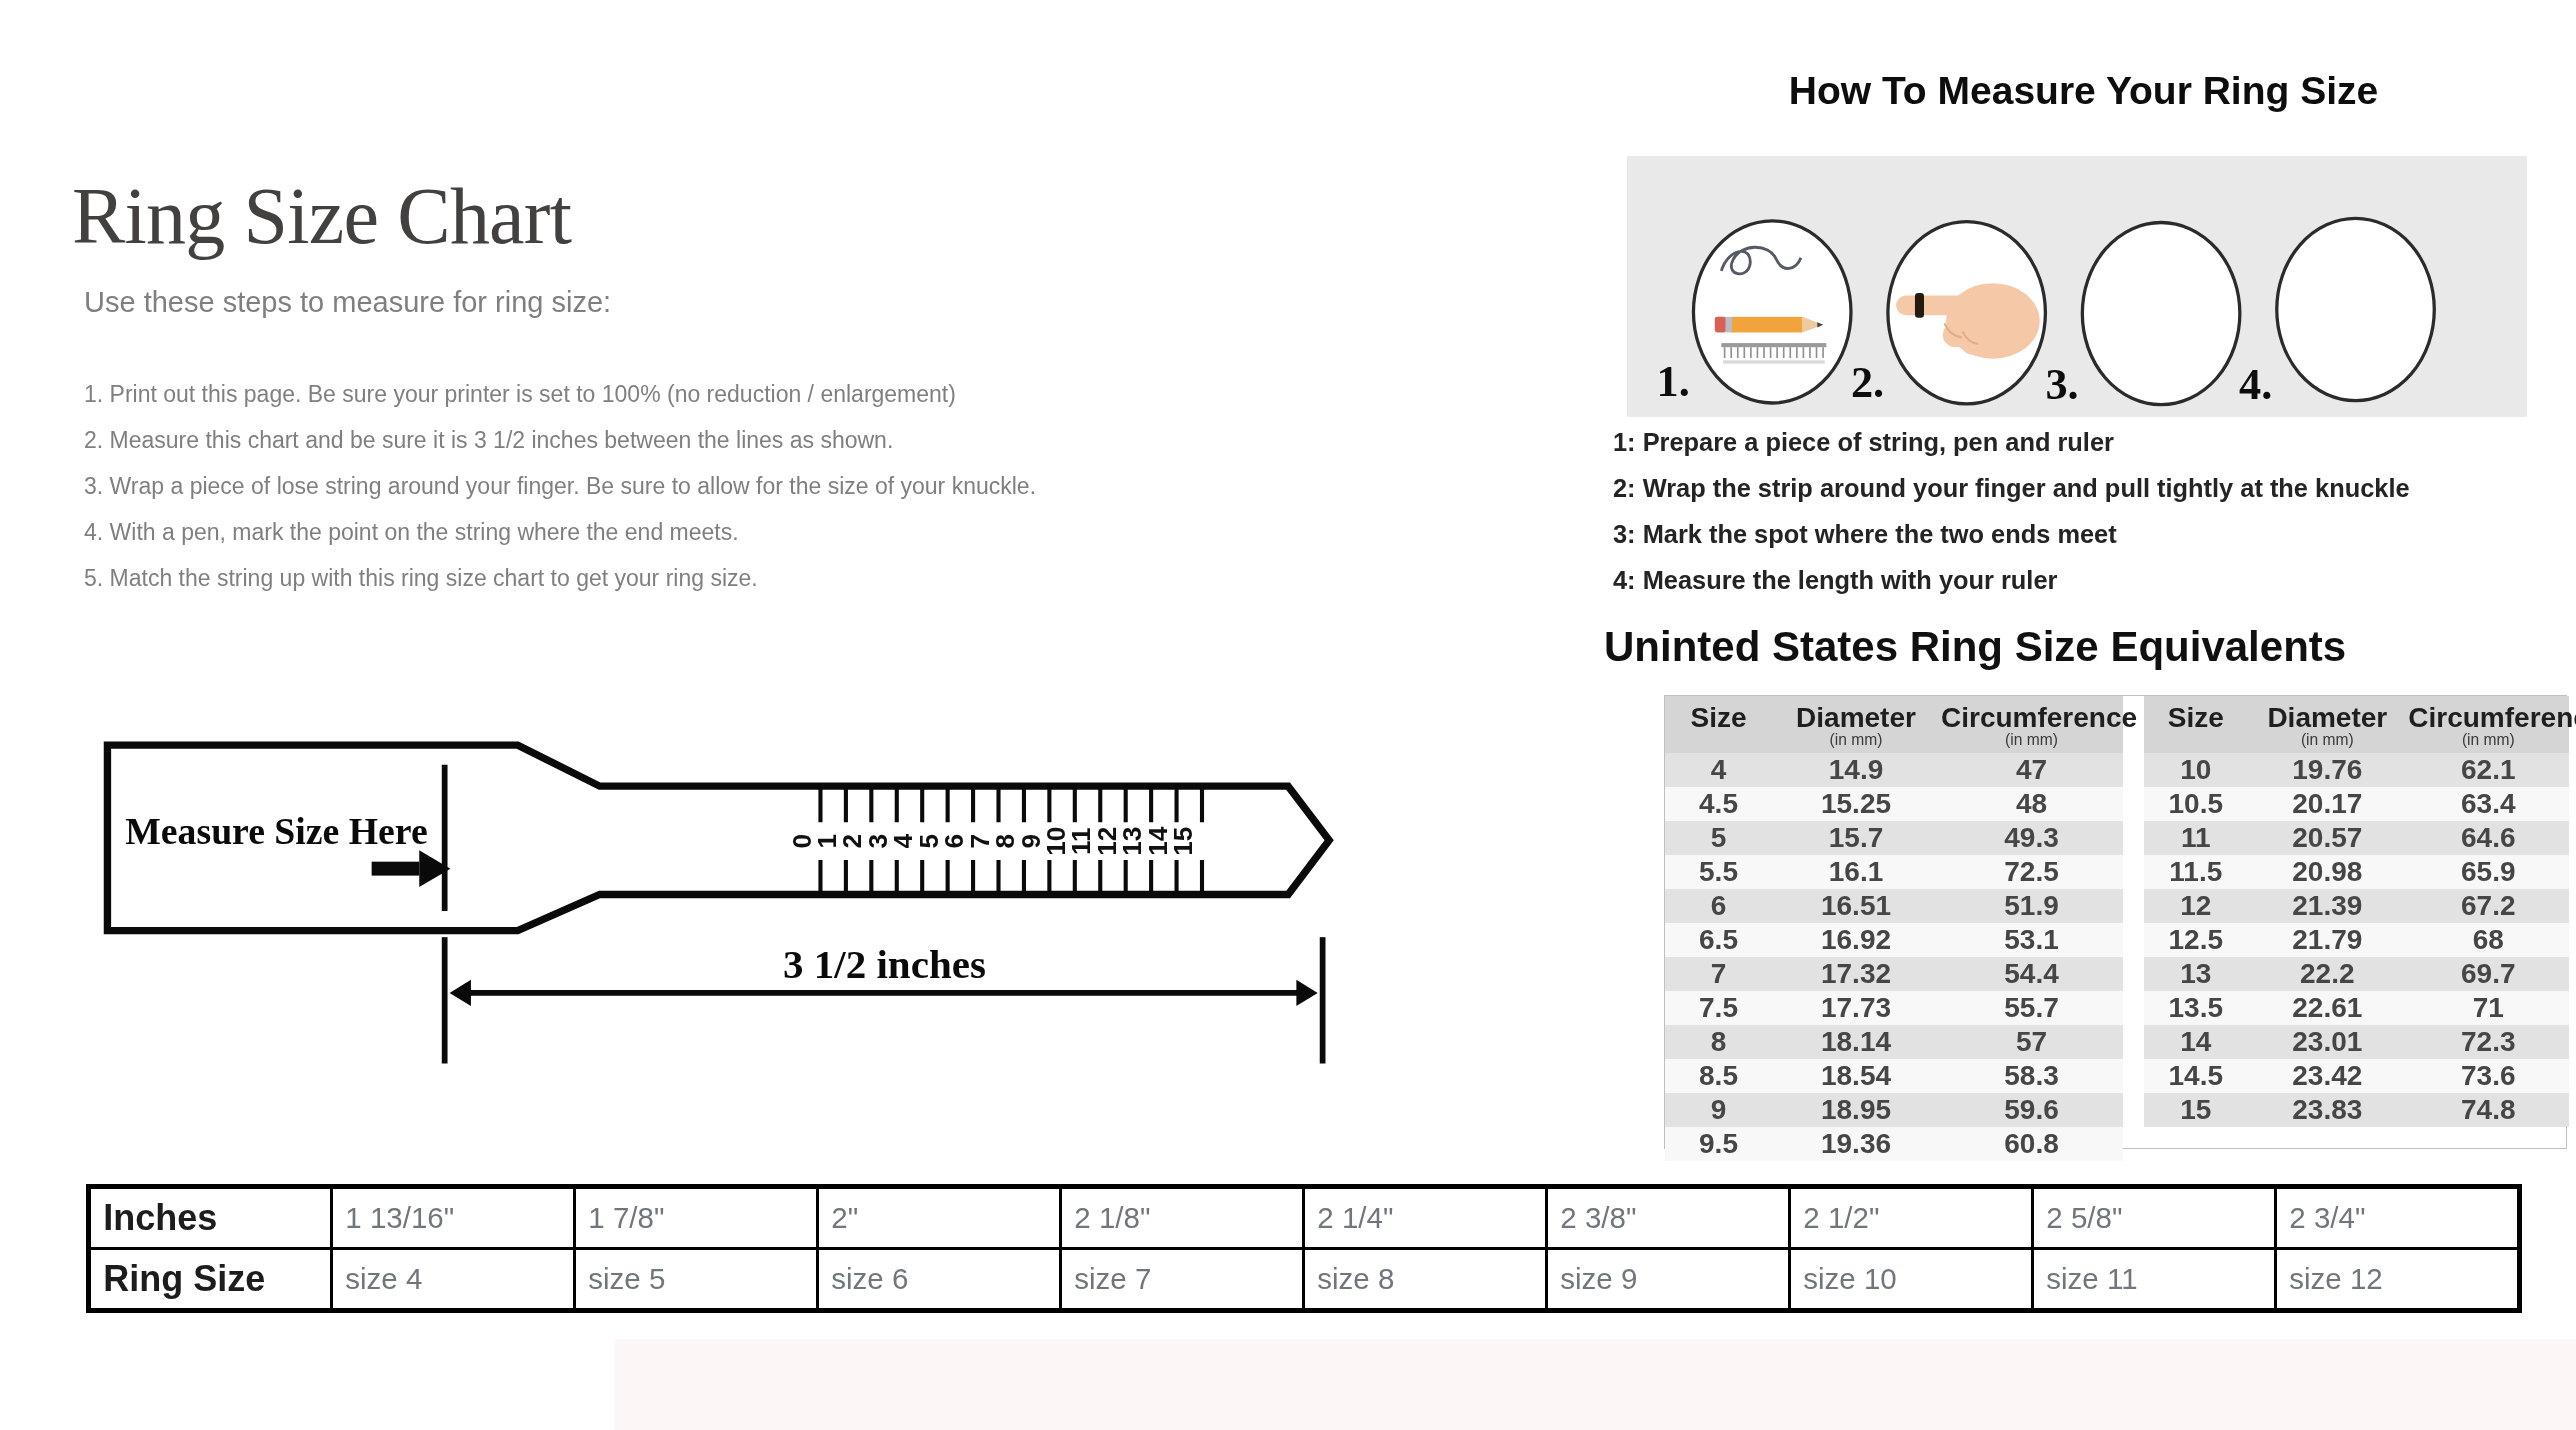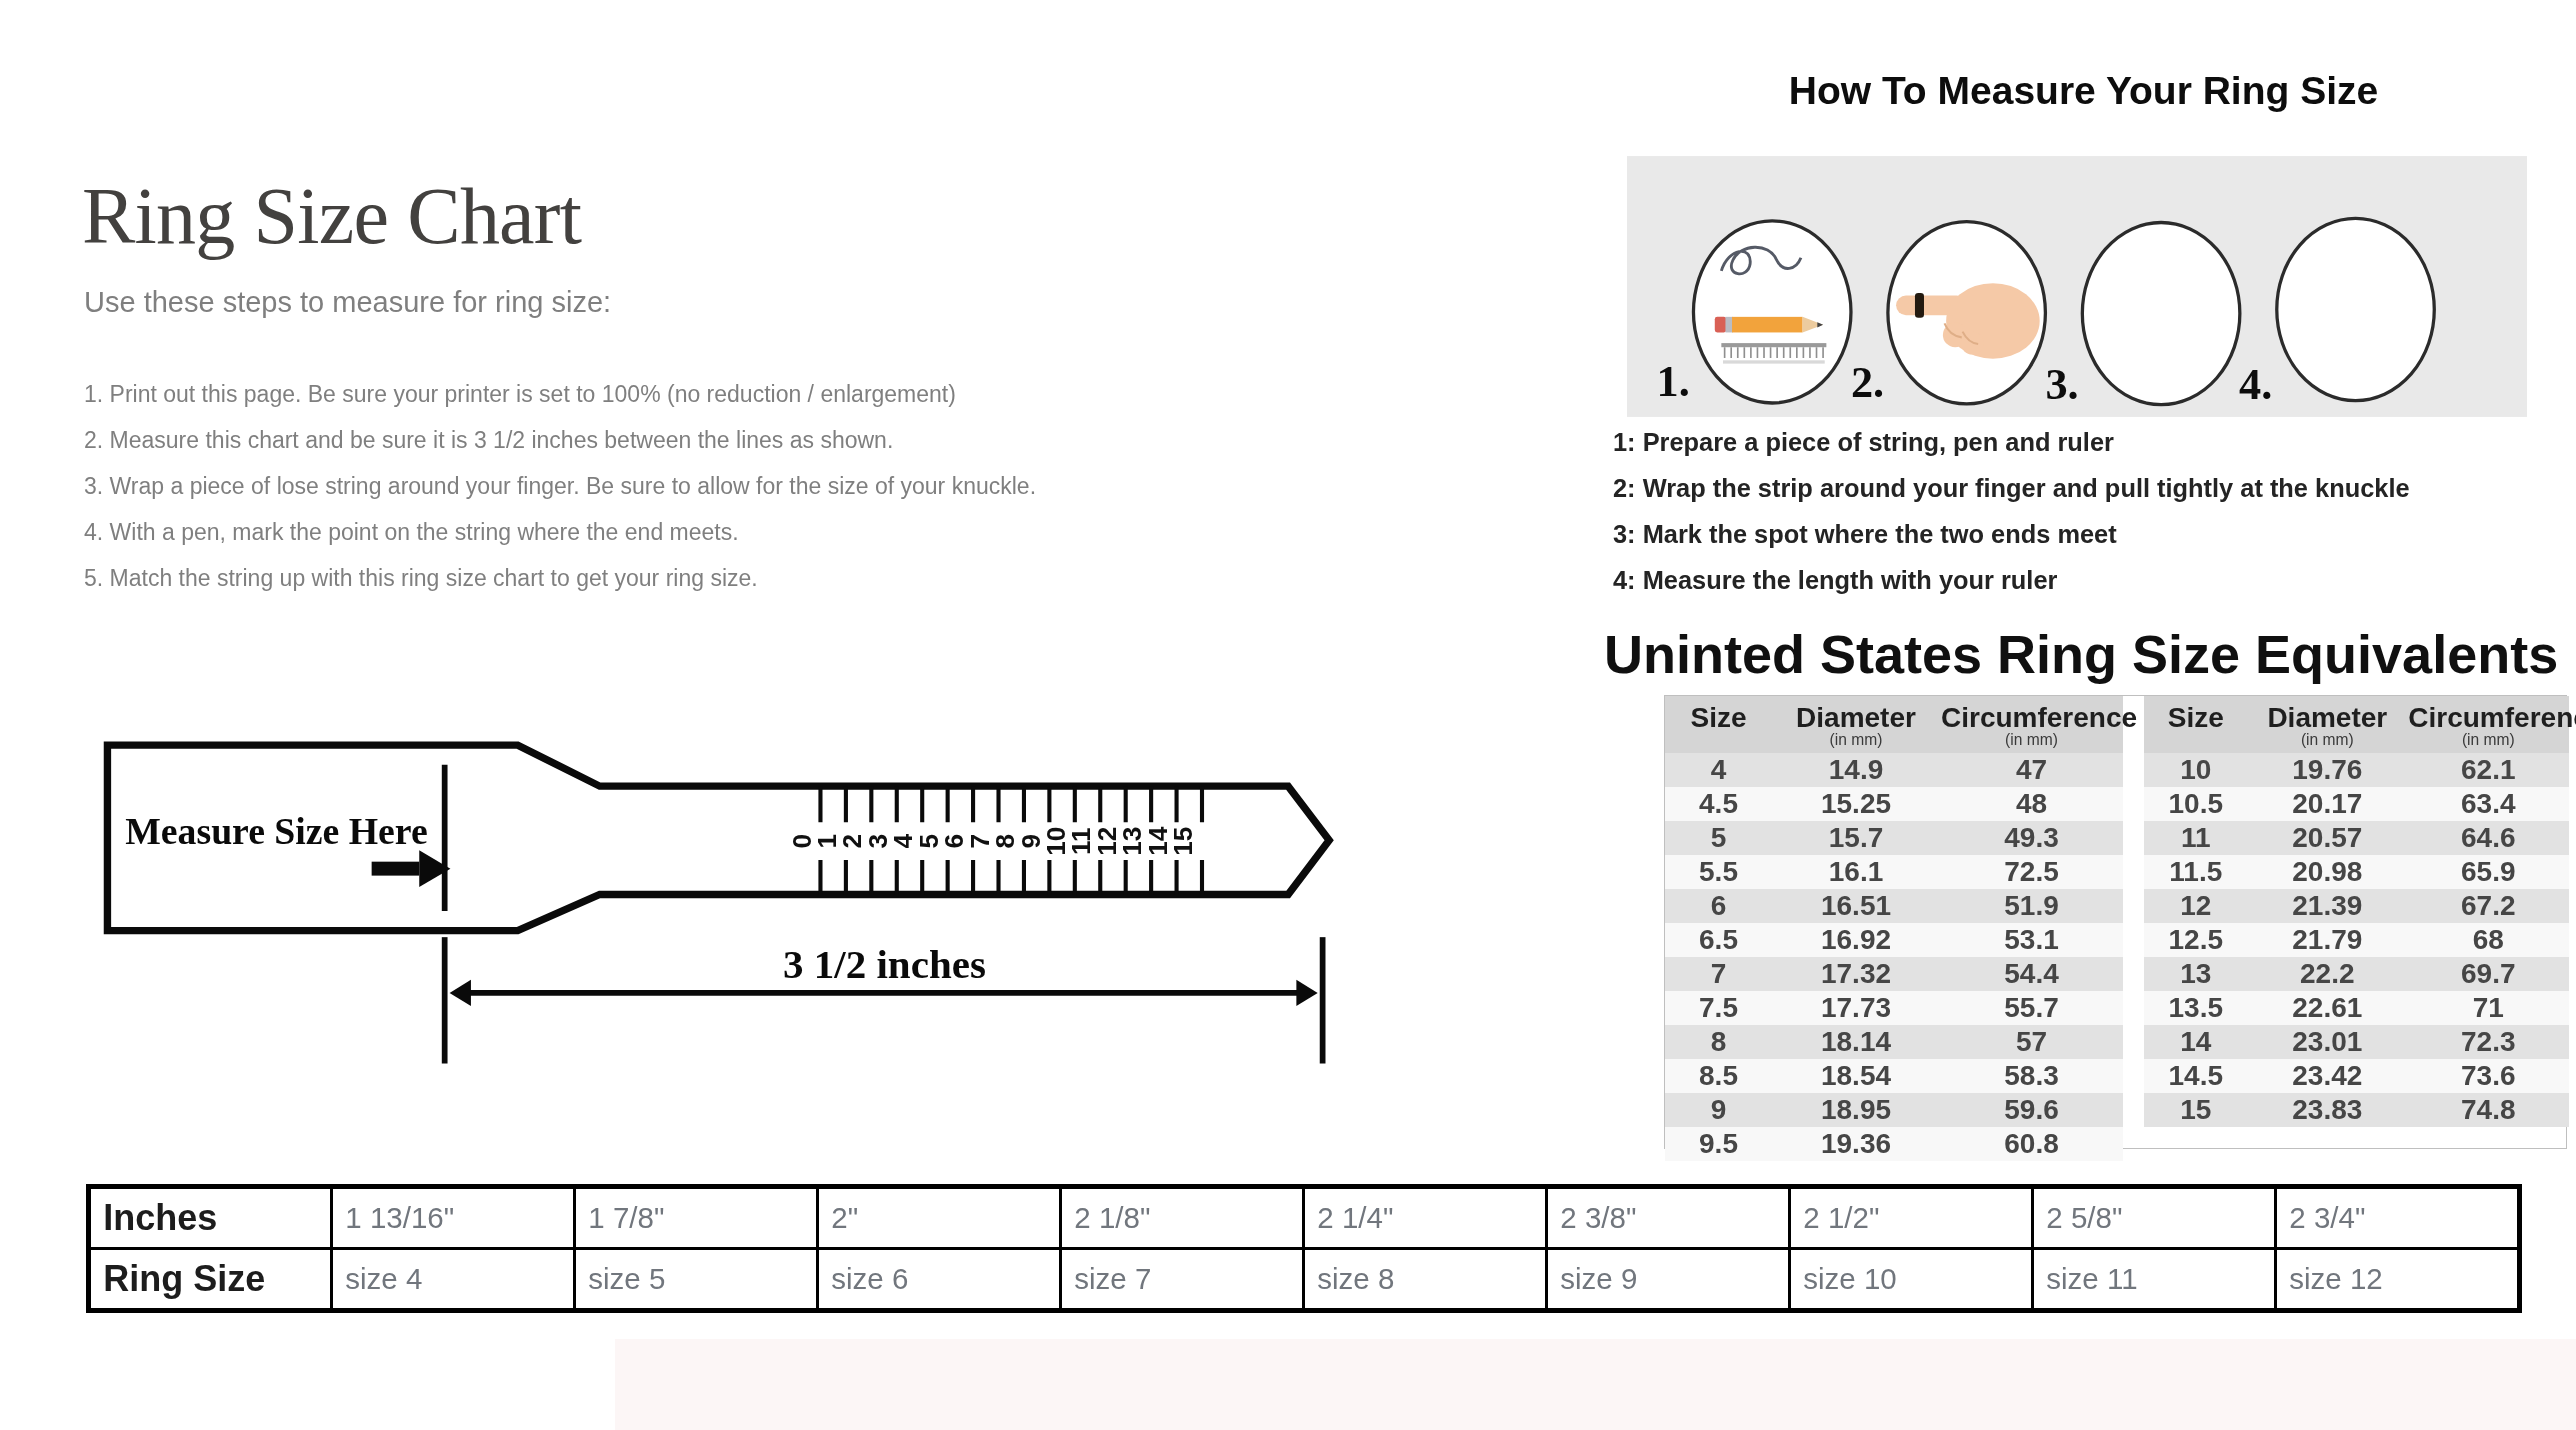--- a/index.html
+++ b/index.html
@@ -2,21 +2,21 @@
 <html style="font-size:13px"><head>
 <meta charset="utf-8">
 <style>
   html,body { margin:0; padding:0; background:#fff; }
   .canvas {
     position:relative; width:2576px; height:1431px; background:#ffffff;
     font-family:"Liberation Sans", sans-serif; overflow:hidden;
   }
   
   .page-title {
-    position:absolute; left:82px; top:176px;
+    position:absolute; left:72px; top:176px;
     font-family:"Liberation Serif", serif; font-size:80px; line-height:1;
     font-weight:500; color:#43413f; letter-spacing:-0.8px; white-space:nowrap;
   }
   .intro {
     position:absolute; left:84px; top:285px;
     font-size:29px; line-height:34px; color:#7f7f7f; white-space:nowrap;
   }
   .steps-list {
     position:absolute; left:84px; top:371px;
     font-size:23px; line-height:46px; color:#7f7f7f; white-space:nowrap;
@@ -48,21 +48,21 @@
     text-align:center; font-size:39px; font-weight:bold; color:#0d0d0d; white-space:nowrap;
   }
   .panel-svg { position:absolute; left:1627px; top:156px; }
   .howto-steps {
     position:absolute; left:1613px; top:428px;
     font-size:25.4px; font-weight:600; color:#242424; white-space:nowrap;
   }
   .howto-steps div { margin-bottom:17px; }
   .us-table-title {
     position:absolute; left:1604px; top:623px; width:952px;
-    text-align:right; font-size:54px; font-weight:bold; color:#101010; white-space:nowrap;
+    text-align:left; font-size:42px; font-weight:bold; color:#101010; white-space:nowrap;
   }
   .us-tables-wrap {
     position:absolute; left:1664px; top:695px; width:903px; height:454px;
     border:1.6px solid #bfbfbf; background:#ffffff; box-sizing:border-box;
     display:flex; align-items:flex-start;
   }
   .us-table { border-collapse:collapse; table-layout:fixed; }
   .us-table.left  { width:458px; }
   .us-table.right { width:424px; margin-left:21.3px; }
   .us-table thead tr { background:#d5d5d5; height:57px; }

